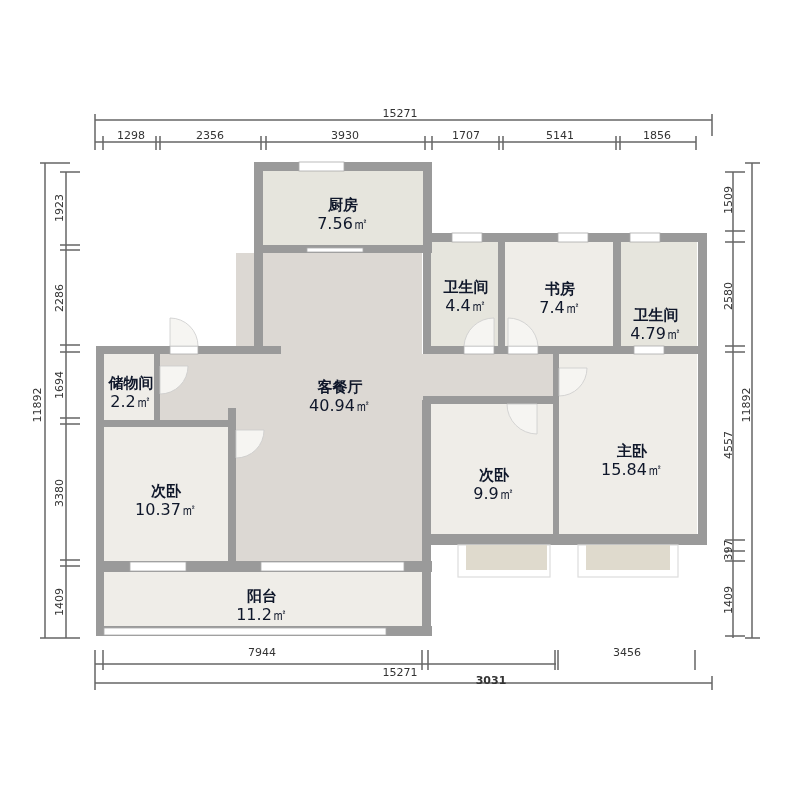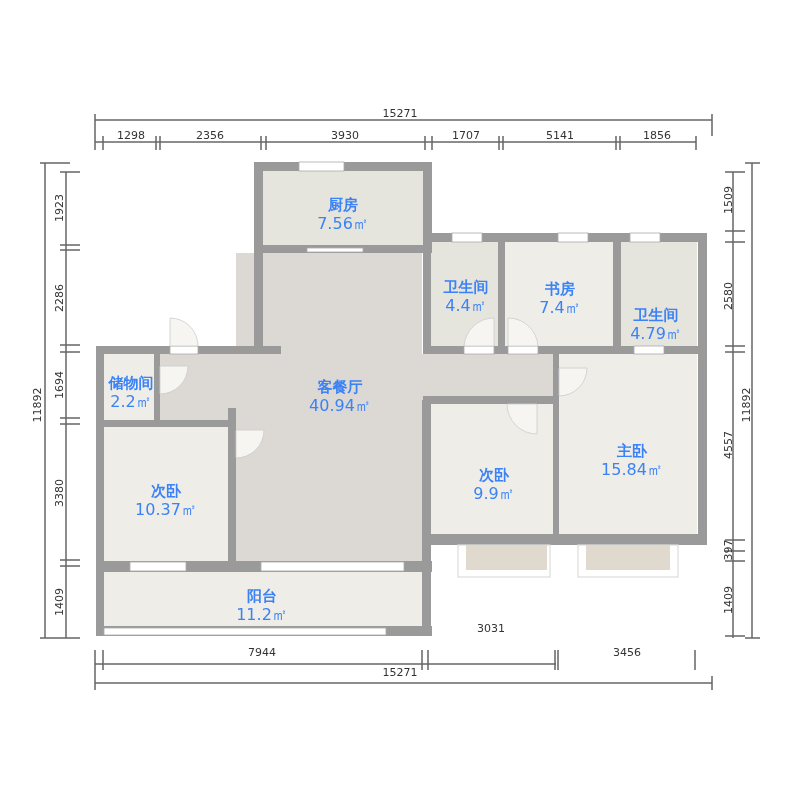--- a/index.html
+++ b/index.html
@@ -1,18 +1,18 @@
 <!DOCTYPE html>
 <html><head>
 <meta charset="utf-8">
 <style>
   html, body { margin:0; padding:0; background:#ffffff; }
   body { width:800px; height:800px; position:relative; overflow:hidden; font-family:"DejaVu Sans", sans-serif; }
   #plan { position:absolute; left:0; top:0; width:800px; height:800px; }
-  .room-label { position:absolute; text-align:center; color:#3b82f6; font-family:"DejaVu Sans", sans-serif; transform:translate(-50%,-50%); white-space:nowrap; }
+  .room-label { position:absolute; text-align:center; color:#0f172a; font-family:"DejaVu Sans", sans-serif; transform:translate(-50%,-50%); white-space:nowrap; }
   .room-name { font-size:15px; font-weight:bold; display:block; line-height:20px; }
   .room-area { font-size:16px; display:block; line-height:18px; }
   .dim { position:absolute; font-size:11px; color:#333; font-family:"DejaVu Sans", sans-serif; white-space:nowrap; transform:translate(-50%,-50%); }
   .dim.v { transform:translate(-50%,-50%) rotate(-90deg); }
 </style>
 </head>
 <body>
 
 <svg id="plan" viewBox="0 0 800 800" xmlns="http://www.w3.org/2000/svg">
 
@@ -154,21 +154,21 @@
 
 <div class="dim" style="left:400px;top:113px;">15271</div>
 <div class="dim" style="left:131px;top:135px;text-align:right;">1298</div>
 <div class="dim" style="left:210px;top:135px;">2356</div>
 <div class="dim" style="left:345px;top:135px;">3930</div>
 <div class="dim" style="left:466px;top:135px;">1707</div>
 <div class="dim" style="left:560px;top:135px;">5141</div>
 <div class="dim" style="left:657px;top:135px;">1856</div>
 
 <div class="dim" style="left:262px;top:652px;">7944</div>
-<div class="dim" style="left:491px;top:628px;">3031</div>
+<div class="dim" style="left:491px;top:680px;font-weight:bold;">3031</div>
 <div class="dim" style="left:627px;top:652px;text-align:center;">3456</div>
 <div class="dim" style="left:400px;top:672px;">15271</div>
 
 <div class="dim v" style="left:37px;top:405px;">11892</div>
 <div class="dim v" style="left:59px;top:208px;">1923</div>
 <div class="dim v" style="left:59px;top:298px;">2286</div>
 <div class="dim v" style="left:59px;top:385px;">1694</div>
 <div class="dim v" style="left:59px;top:493px;">3380</div>
 <div class="dim v" style="left:59px;top:602px;">1409</div>
 

